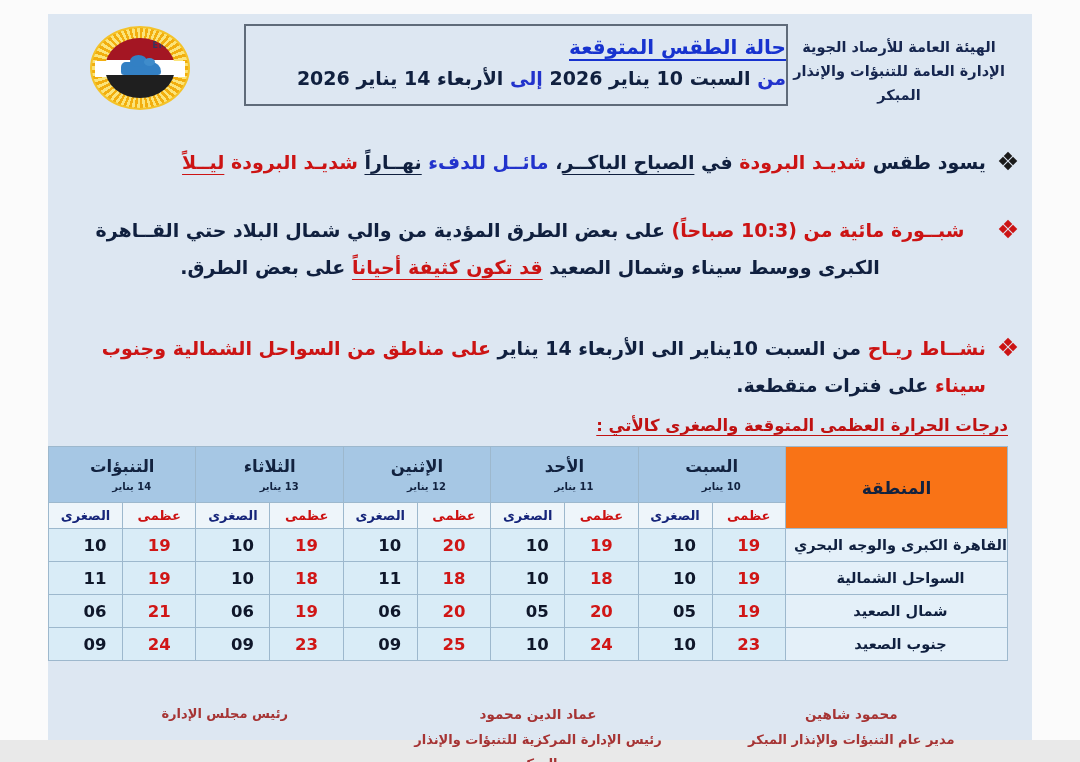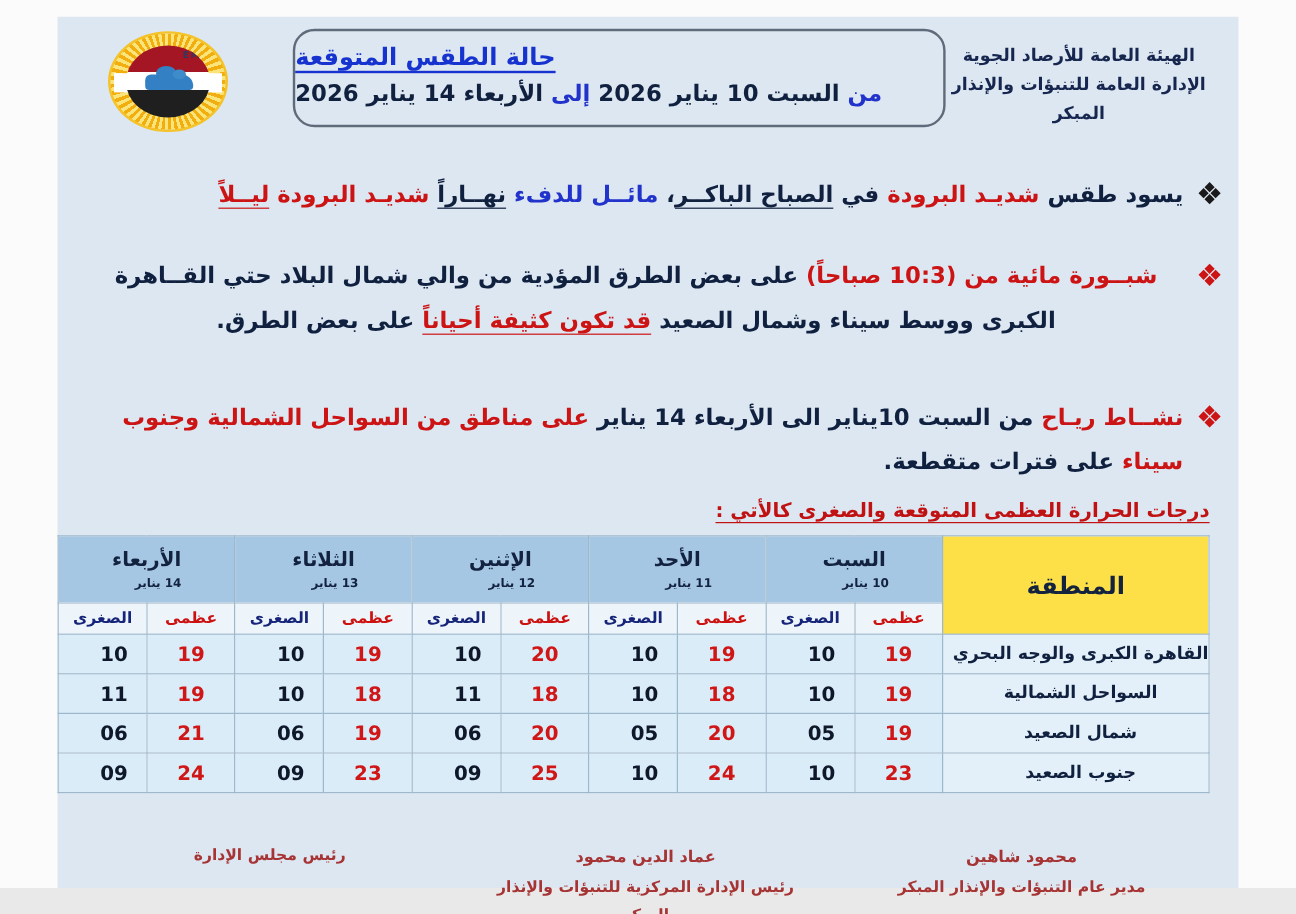--- a/index.html
+++ b/index.html
@@ -13,21 +13,21 @@
   *{margin:0;padding:0;box-sizing:border-box;}
   body{background:#ffffff;font-family:"DejaVu Sans",sans-serif;}
   .canvas{position:relative;width:1080px;height:762px;background:#fbfbfb;overflow:hidden;}
   .bottom-strip{position:absolute;left:0;top:740px;width:1080px;height:22px;background:#e9e9e9;}
   .page{position:absolute;left:48px;top:14px;width:984px;height:726px;background:var(--page-bg);direction:rtl;}
 
   
   .org{position:absolute;top:22px;right:8px;width:250px;text-align:center;
        color:#16264f;font-weight:bold;font-size:14.5px;line-height:1.65;}
   .title-box{position:absolute;top:10px;right:244px;width:544px;height:82px;
-       border:2px solid #5f6b7a;border-radius:18px;text-align:left;padding-top:9px;}
+       border:2px solid #5f6b7a;border-radius:0;text-align:right;padding-top:9px;}
   .title-box .title{color:#1733cf;font-weight:bold;font-size:20px;
        text-decoration:underline;text-underline-offset:5px;}
   .title-box .subtitle{margin-top:8px;font-weight:bold;font-size:19px;}
 
   
   .logo{position:absolute;top:12px;left:42px;width:100px;height:84px;}
   .sun{position:absolute;inset:0;border-radius:50%;
        background:repeating-conic-gradient(from 0deg,#f2ae0e 0deg 4deg,#fbe47a 4deg 8deg);
        border:2px solid #f4c32a;}
   .ribbon{position:absolute;left:5px;top:35px;width:90px;height:16px;background:#ffffff;}
@@ -60,21 +60,21 @@
   
   .caption{position:absolute;top:402px;right:24px;color:#c01212;font-weight:bold;font-size:16.5px;
        text-decoration:underline;text-underline-offset:4px;}
 
   
   .temps-wrap{position:absolute;top:432px;right:24px;}
   table.temps{border-collapse:collapse;table-layout:fixed;direction:rtl;
        border:1.5px solid #7d9cb8;background:#ffffff;}
   table.temps th,table.temps td{border:1px solid var(--tbl-border);font-weight:bold;
        text-align:center;vertical-align:middle;overflow:hidden;white-space:nowrap;}
-  th.region-h{background:#fde047;color:#12223f;font-size:20px;width:174px;}
+  th.region-h{background:#f97316;color:#12223f;font-size:17px;width:174px;}
   th.day-h{background:#a6c7e4;color:#12223f;height:56px;font-size:16.5px;line-height:1.5;}
   th.day-h .d-date{font-size:10px;margin-left:19px;}
   th.sub-h{background:#eef5fa;height:26px;font-size:13px;}
   th.sub-h.max-l{color:#cc1111;} th.sub-h.min-l{color:#16257a;}
   td.region-c{background:#e4f0f9;color:#10203f;font-size:14.5px;height:33px;padding-left:8px;}
   td.temp-c{background:#d9ecf7;font-size:16.5px;width:76px;}
   td.temp-c.max-v{color:#d01616;} td.temp-c.min-v{color:#0f172a;padding-left:19px;}
 
   
   .signatures{position:absolute;top:688px;right:0;width:984px;display:flex;
@@ -157,21 +157,21 @@
               </th>
               <th class="day-h" colspan="2">
                 <div class="d-name">الإثنين</div>
                 <div class="d-date">12 يناير</div>
               </th>
               <th class="day-h" colspan="2">
                 <div class="d-name">الثلاثاء</div>
                 <div class="d-date">13 يناير</div>
               </th>
               <th class="day-h" colspan="2">
-                <div class="d-name">الأربعاء</div>
+                <div class="d-name">التنبؤات</div>
                 <div class="d-date">14 يناير</div>
               </th>
             </tr>
             <tr>
               <th class="sub-h max-l">عظمى</th>
               <th class="sub-h min-l">الصغرى</th>
               <th class="sub-h max-l">عظمى</th>
               <th class="sub-h min-l">الصغرى</th>
               <th class="sub-h max-l">عظمى</th>
               <th class="sub-h min-l">الصغرى</th>

